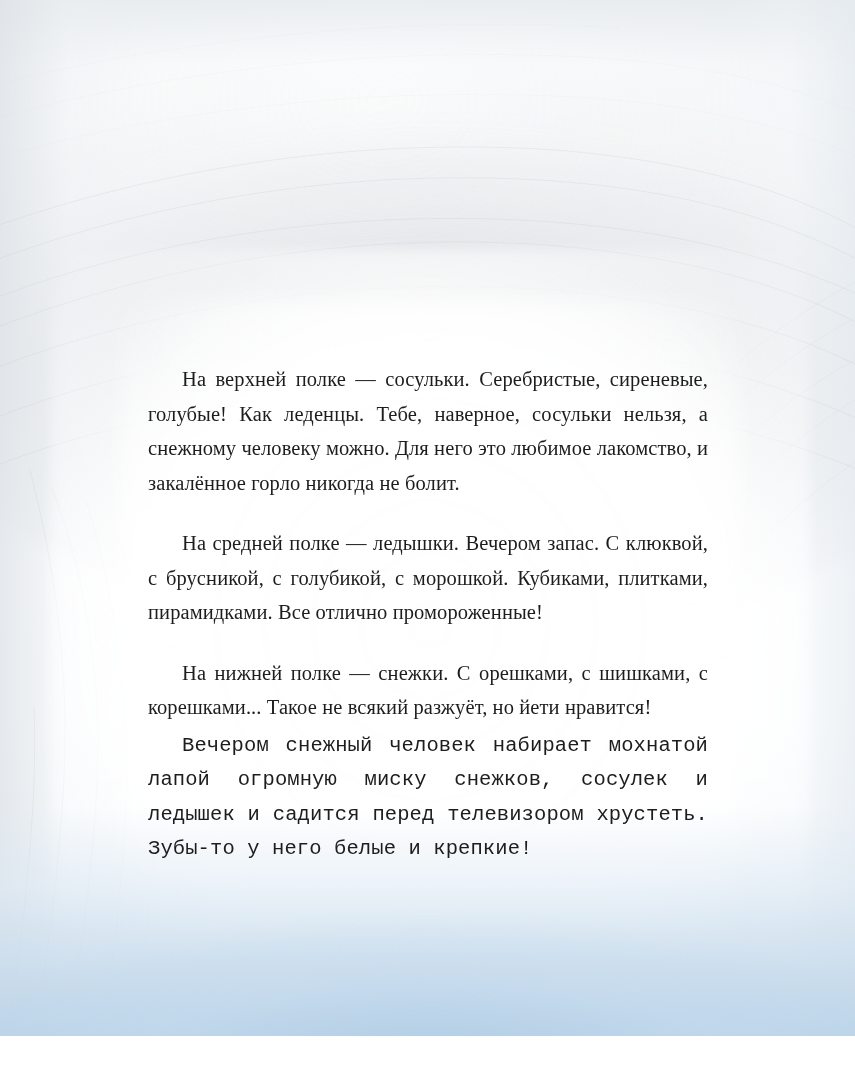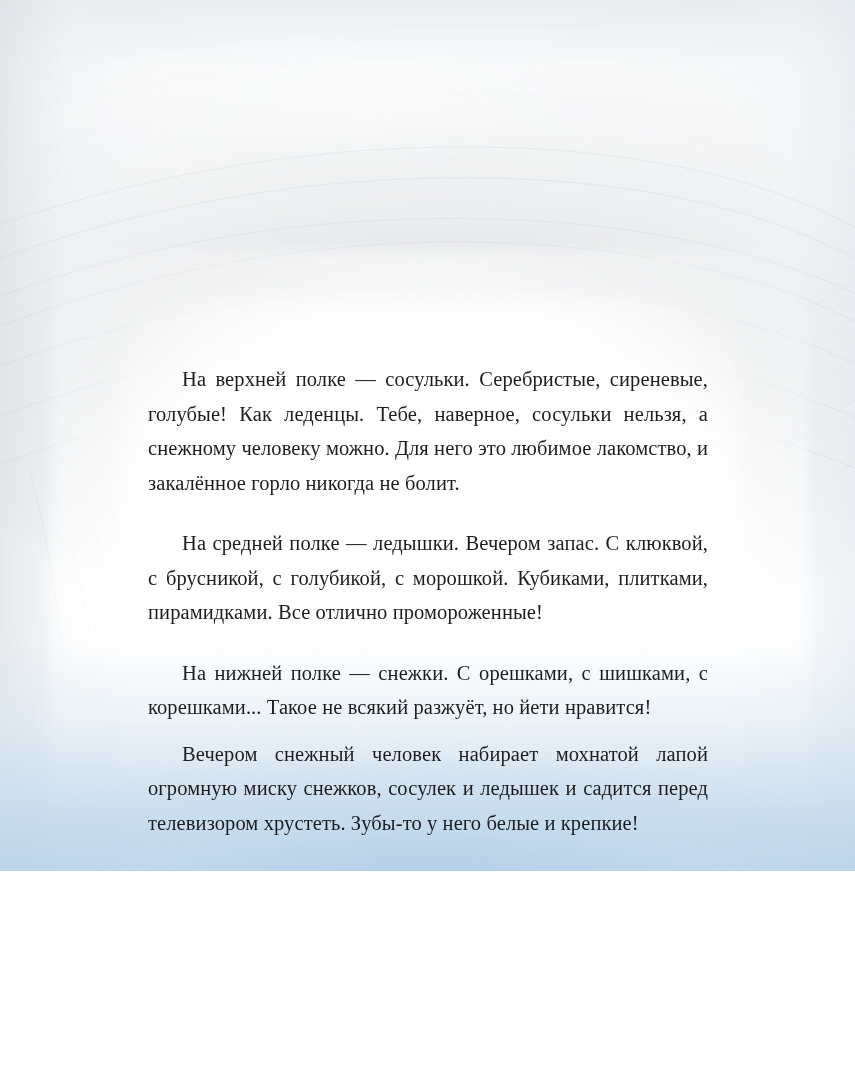--- a/index.html
+++ b/index.html
@@ -10,21 +10,21 @@
     width: 855px;
     height: 1080px;
     overflow: hidden;
     font-family: "Liberation Serif", serif;
     background: #ffffff;
   }
 
   #page {
     position: relative;
     width: 855px;
-    height: 871px;
+    height: 1036px;
     overflow: hidden;
     background: #fdfdfd;
   }
 
   
   .bg-base {
     position: absolute;
     inset: 0;
     background:
       linear-gradient(180deg, #f2f4f6 0%, #fafbfc 18%, #ffffff 45%, #fdfeff 70%, #eef3f8 92%, #dfe9f3 100%);
@@ -134,23 +134,23 @@
     margin: 0 0 26px 0;
     font-size: 20.5px;
     line-height: 34.5px;
     color: #1d1d1f;
     text-align: justify;
     text-indent: 34px;
     letter-spacing: 0.1px;
     -webkit-font-smoothing: antialiased;
   }
   .para.tight {
-    margin-bottom: 12px;
-  }
-  .para:last-child { margin-bottom: 8px; }
+    margin-bottom: 4px;
+  }
+  .para:last-child { margin-bottom: 8px; font-family: Liberation Mono, monospace; }
 </style>
 </head>
 <body>
 
 <div id="page">
 
   <div class="bg-base"></div>
   <div class="bg-sweep-1"></div>
   <div class="bg-sweep-2"></div>
   <div class="bg-sweep-3"></div>

